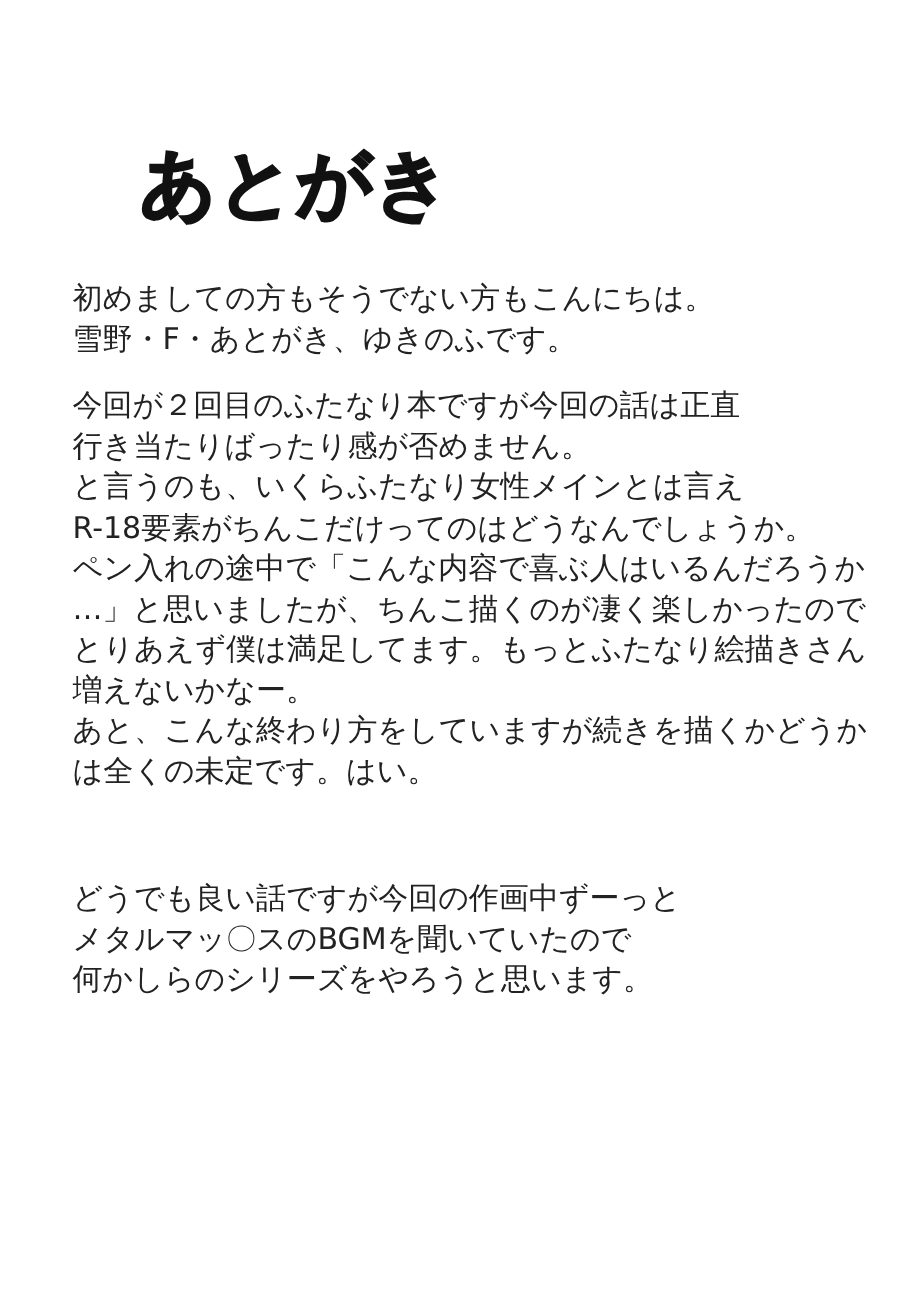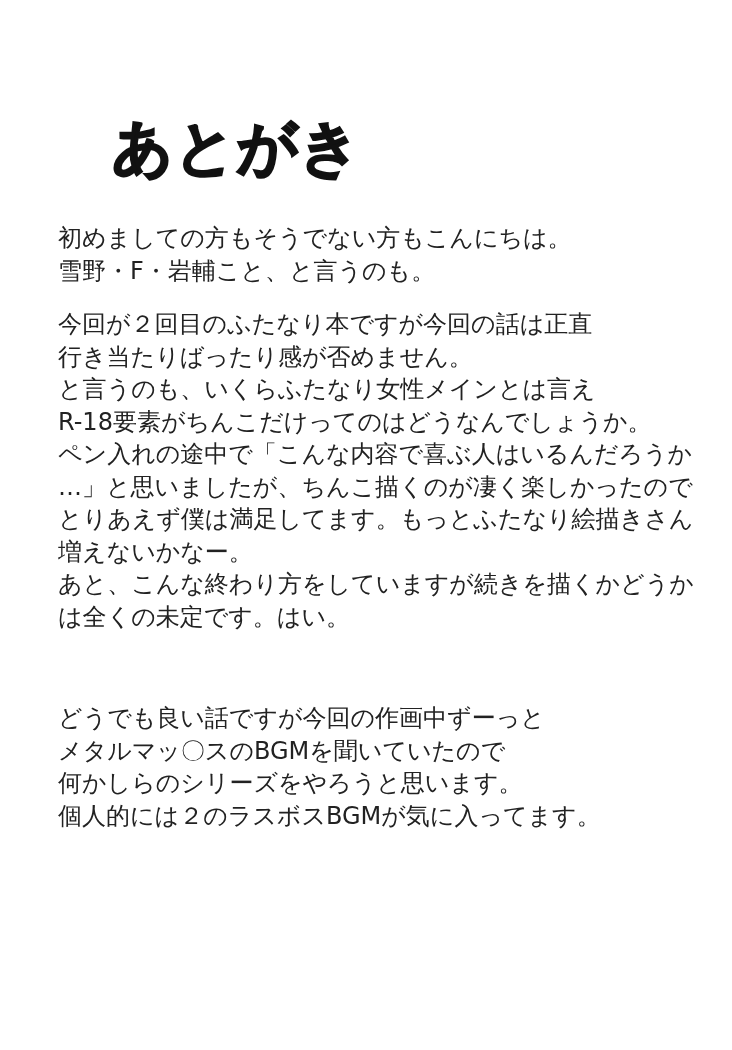--- a/index.html
+++ b/index.html
@@ -45,37 +45,36 @@
 </style>
 </head>
 <body>
 
 <div class="page">
 
   <h1 class="title">あとがき</h1>
 
   <div class="para p1">
     <div class="line">初めましての方もそうでない方もこんにちは。</div>
-    <div class="line">雪野・F・岩輔こと、と言うのも。</div>
+    <div class="line">雪野・F・あとがき、ゆきのふです。</div>
   </div>
 
   <div class="para p2">
     <div class="line">今回が２回目のふたなり本ですが今回の話は正直</div>
     <div class="line">行き当たりばったり感が否めません。</div>
     <div class="line">と言うのも、いくらふたなり女性メインとは言え</div>
     <div class="line">R-18要素がちんこだけってのはどうなんでしょうか。</div>
     <div class="line">ペン入れの途中で「こんな内容で喜ぶ人はいるんだろうか</div>
     <div class="line">…」と思いましたが、ちんこ描くのが凄く楽しかったので</div>
     <div class="line">とりあえず僕は満足してます。もっとふたなり絵描きさん</div>
     <div class="line">増えないかなー。</div>
     <div class="line">あと、こんな終わり方をしていますが続きを描くかどうか</div>
     <div class="line">は全くの未定です。はい。</div>
   </div>
 
   <div class="para p3">
     <div class="line">どうでも良い話ですが今回の作画中ずーっと</div>
     <div class="line">メタルマッ〇スのBGMを聞いていたので</div>
     <div class="line">何かしらのシリーズをやろうと思います。</div>
-    <div class="line">個人的には２のラスボスBGMが気に入ってます。</div>
   </div>
 
 
 </div>
 
 </body></html>

